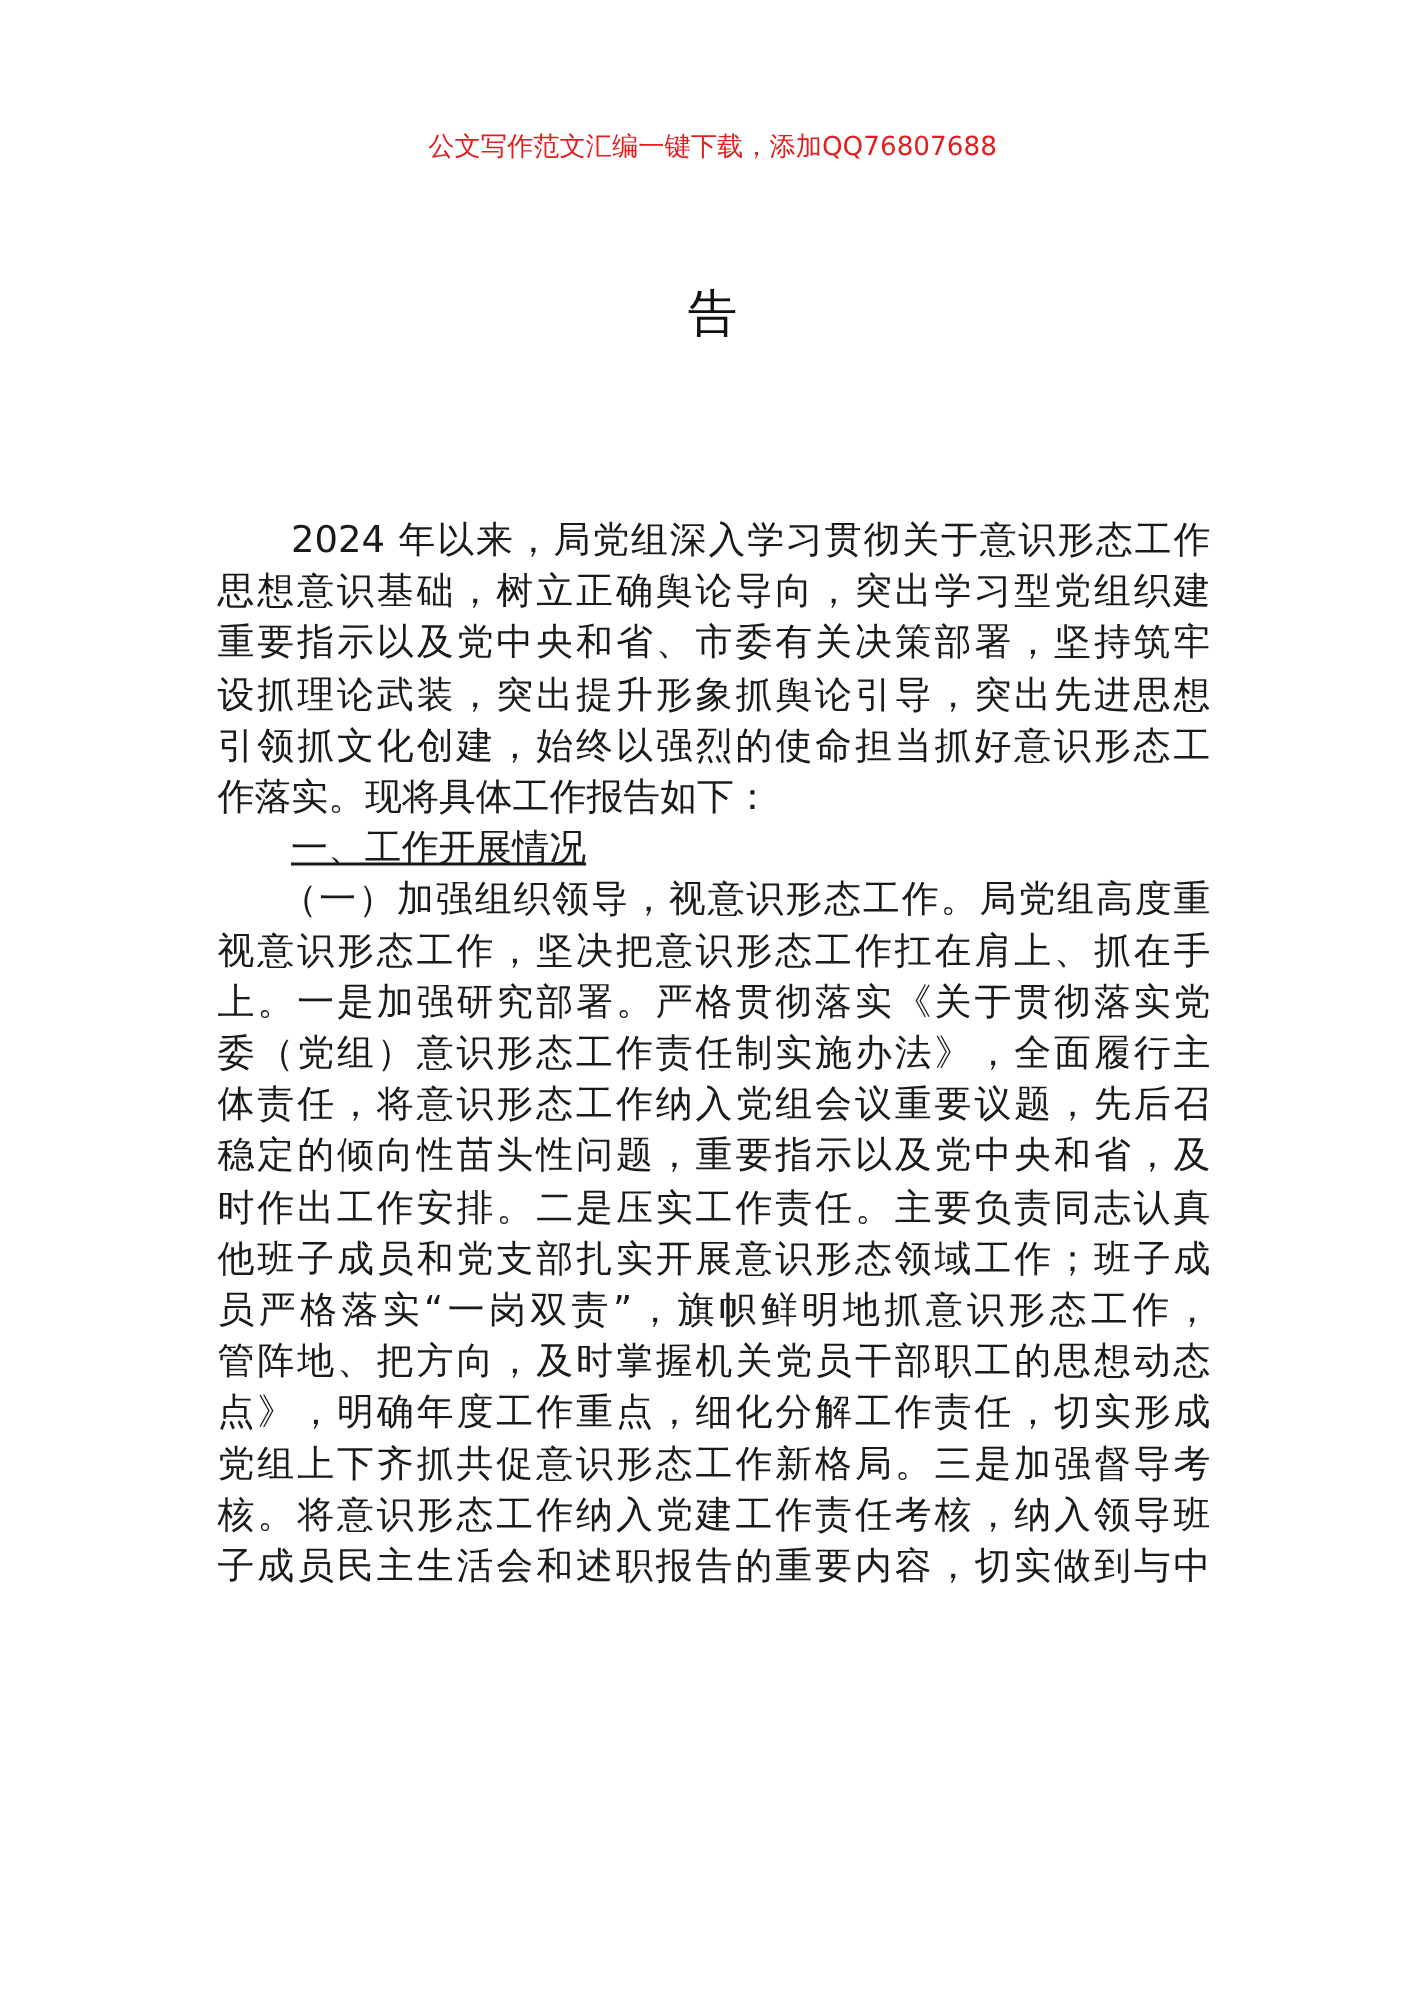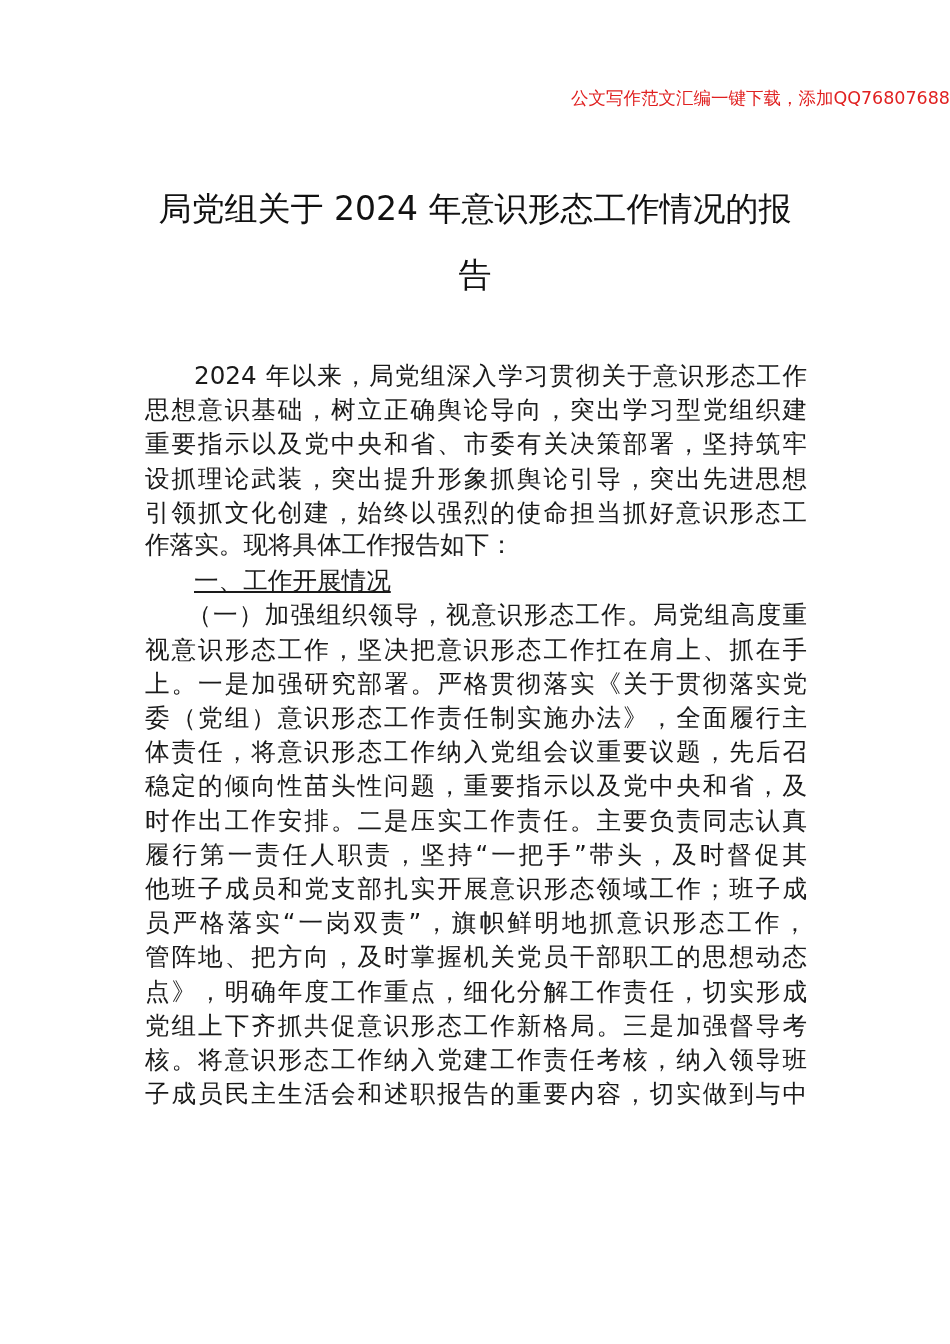--- a/index.html
+++ b/index.html
@@ -1,71 +1,69 @@
 <!DOCTYPE html>
 <html><head>
 <meta charset="utf-8">
 <style>
   html, body { margin: 0; padding: 0; background: #ffffff; }
   body { width: 950px; height: 1344px; position: relative; overflow: hidden; }
   .page { position: absolute; left: 0; top: 0; width: 950px; height: 1344px; background: #fff; }
   .header-note {
     position: absolute; left: 0; width: 950px; top: 86px;
-    text-align: right; color: #e02020;
+    text-align: center; color: #e02020;
     font-family: "DejaVu Sans", sans-serif; font-size: 17.5px; line-height: 24px;
     letter-spacing: 0px;
   }
   .title {
     position: absolute; left: 140px; width: 670px; top: 176px;
     text-align: center; color: #111;
     font-family: "DejaVu Sans", sans-serif; font-size: 33px; line-height: 66px;
   }
   .body {
     position: absolute; left: 145px; width: 662px; top: 343px;
     color: #1a1a1a;
     font-family: "DejaVu Sans", sans-serif; font-size: 24.6px; line-height: 34.2px;
-    text-align: justify; text-justify: inter-character; margin-top: 16px;
+    text-align: justify; text-justify: inter-character;
   }
   .body .line { display: block; white-space: nowrap; text-align-last: justify; text-align: justify; }
 </style>
 </head>
 <body>
 
 <div class="page">
   <div class="header-note">公文写作范文汇编一键下载，添加QQ76807688</div>
 
   <div class="title">
-    <div>局党组关于 2024 年意识形态工作情况的报</div>
     <div>告</div>
   </div>
 
   <div class="body">
 
     <div>
       <span class="line" style="padding-left:49px;">2024 年以来，局党组深入学习贯彻关于意识形态工作</span>
       <span class="line">思想意识基础，树立正确舆论导向，突出学习型党组织建</span>
       <span class="line">重要指示以及党中央和省、市委有关决策部署，坚持筑牢</span>
       <span class="line">设抓理论武装，突出提升形象抓舆论引导，突出先进思想</span>
       <span class="line">引领抓文化创建，始终以强烈的使命担当抓好意识形态工</span>
-      <span class="line" style="text-align-last:left;font-family:Liberation Mono, monospace;">作落实。现将具体工作报告如下：</span>
+      <span class="line" style="text-align-last:left;">作落实。现将具体工作报告如下：</span>
     </div>
 
     <div>
       <span class="line" style="padding-left:49px;text-align-last:left;text-decoration:underline;">一、工作开展情况</span>
     </div>
 
     <div>
       <span class="line" style="padding-left:42px;">（一）加强组织领导，视意识形态工作。局党组高度重</span>
       <span class="line">视意识形态工作，坚决把意识形态工作扛在肩上、抓在手</span>
       <span class="line">上。一是加强研究部署。严格贯彻落实《关于贯彻落实党</span>
       <span class="line">委（党组）意识形态工作责任制实施办法》，全面履行主</span>
       <span class="line">体责任，将意识形态工作纳入党组会议重要议题，先后召</span>
       <span class="line">稳定的倾向性苗头性问题，重要指示以及党中央和省，及</span>
       <span class="line">时作出工作安排。二是压实工作责任。主要负责同志认真</span>
-      <span class="line">履行第一责任人职责，坚持“一把手”带头，及时督促其</span>
       <span class="line">他班子成员和党支部扎实开展意识形态领域工作；班子成</span>
       <span class="line">员严格落实“一岗双责”，旗帜鲜明地抓意识形态工作，</span>
       <span class="line">管阵地、把方向，及时掌握机关党员干部职工的思想动态</span>
       <span class="line">点》，明确年度工作重点，细化分解工作责任，切实形成</span>
       <span class="line">党组上下齐抓共促意识形态工作新格局。三是加强督导考</span>
       <span class="line">核。将意识形态工作纳入党建工作责任考核，纳入领导班</span>
       <span class="line">子成员民主生活会和述职报告的重要内容，切实做到与中</span>
     </div>
   </div>
 </div>

